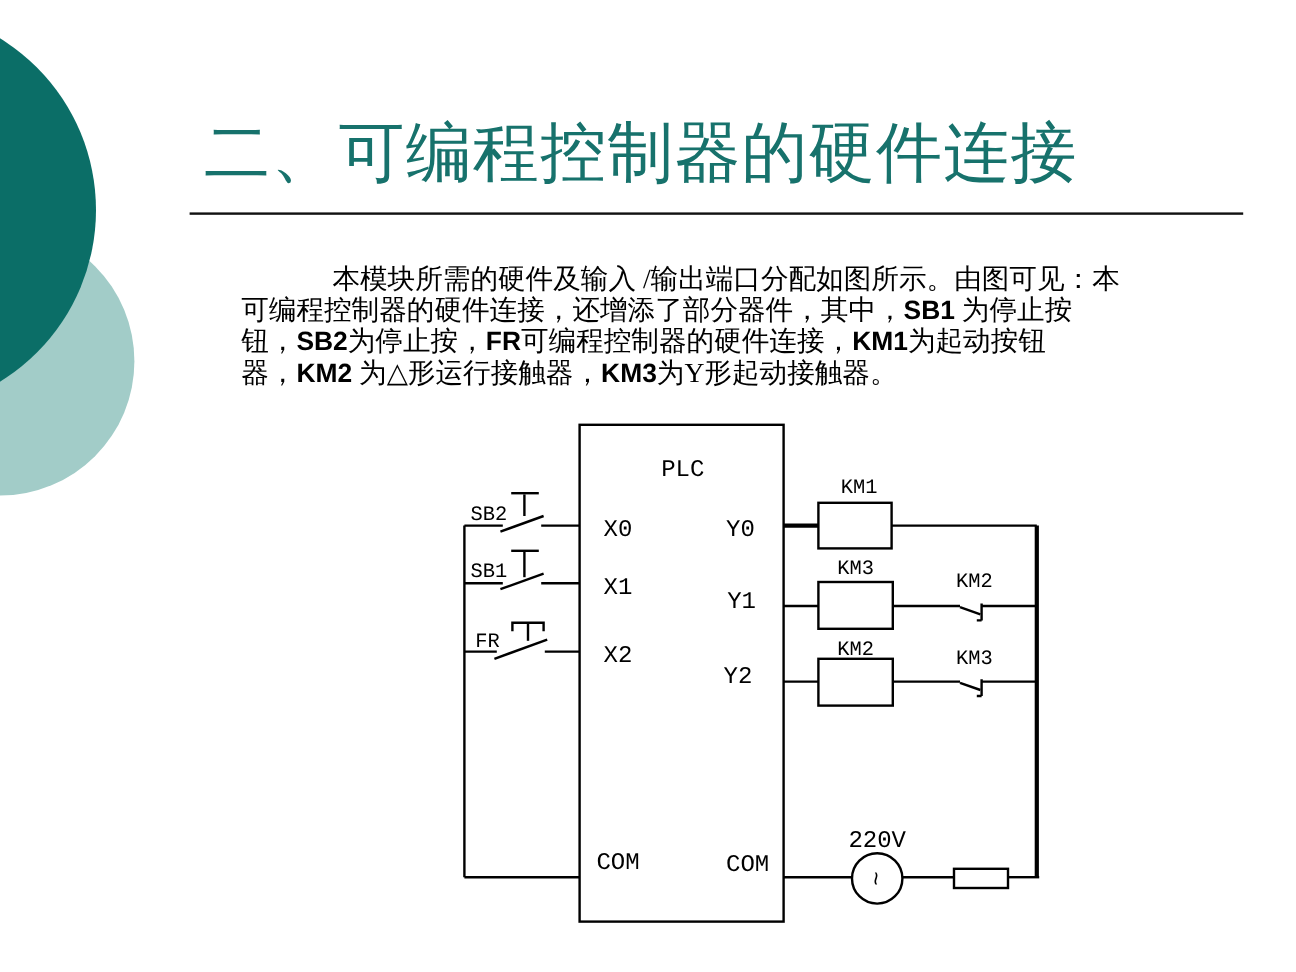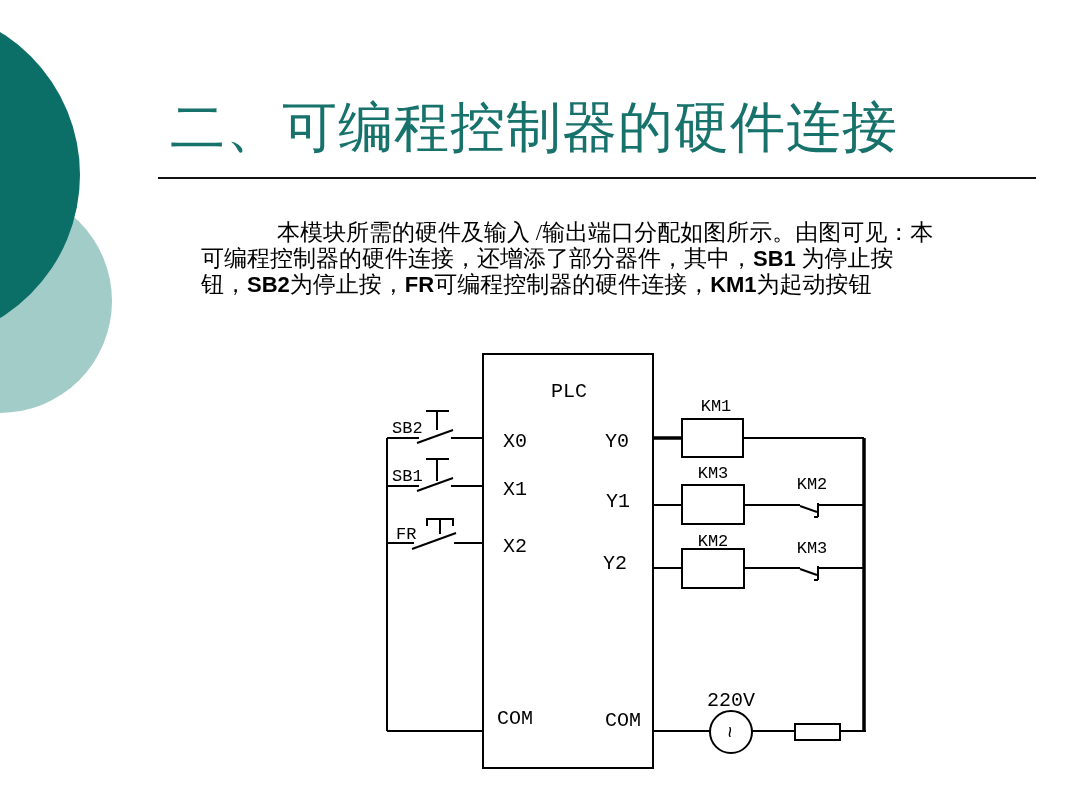--- a/index.html
+++ b/index.html
@@ -53,20 +53,21 @@
   <div class="circle light"></div>
   <div class="circle dark"></div>
 
   <div class="title">二、可编程控制器的硬件连接</div>
   <div class="divider"></div>
 
   <div class="body-text">
     <div class="line first"><span>本模块所需的硬件及输入 /输出端口分配如图所示。由图可见：本</span></div>
     <div class="line"><span>可编程控制器的硬件连接，还增添了部分器件，其中，</span><span class="code">SB1</span><span> 为停止按</span></div>
     <div class="line"><span>钮，</span><span class="code">SB2</span><span>为停止按，</span><span class="code">FR</span><span>可编程控制器的硬件连接，</span><span class="code">KM1</span><span>为起动按钮</span></div>
+    <div class="line"><span>器，</span><span class="code">KM2</span><span> 为△形运行接触器，</span><span class="code">KM3</span><span>为Y形起动接触器。</span></div>
   </div>
 
   <svg class="diagram" width="1080" height="810" viewBox="0 0 1080 810">
 
     <rect class="box" x="483" y="354" width="170" height="414" stroke-width="2.5"></rect>
     <text x="569" y="397" text-anchor="middle">PLC</text>
 
     <text x="503" y="447">X0</text>
     <text x="503" y="495">X1</text>
     <text x="503" y="552">X2</text>

